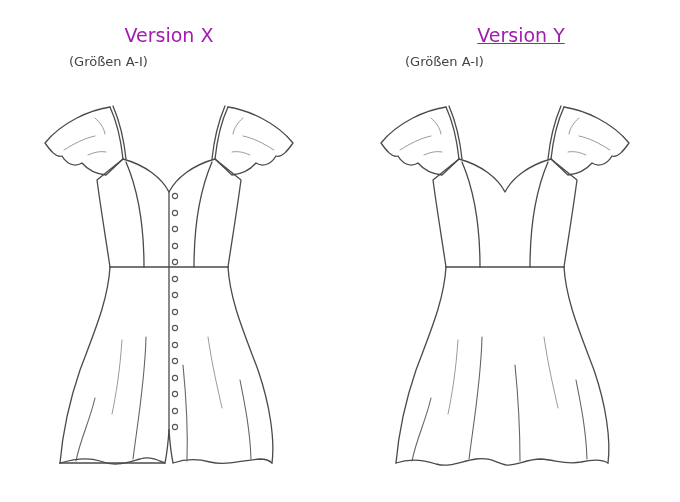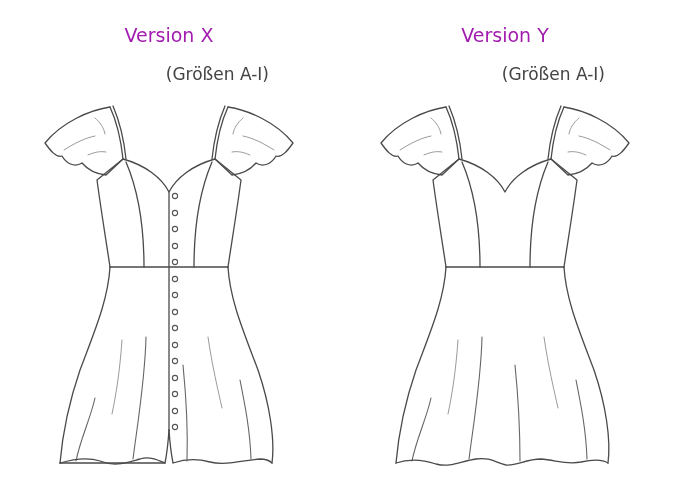--- a/index.html
+++ b/index.html
@@ -1,30 +1,30 @@
 <!DOCTYPE html>
 <html><head>
 <meta charset="utf-8">
 <style>
   html,body{margin:0;padding:0;background:#ffffff;}
   body{width:680px;height:502px;position:relative;overflow:hidden;font-family:"DejaVu Sans","Liberation Sans",sans-serif;}
   .title{position:absolute;width:200px;text-align:center;font-size:19px;color:#a21caf;top:24px;}
-  .sub{position:absolute;width:200px;text-align:right;font-size:17px;color:#444;top:64px;}
+  .sub{position:absolute;width:200px;text-align:left;font-size:13px;color:#444;top:54px;}
   svg{position:absolute;left:0;top:0;}
   .ln{fill:none;stroke:#4a4a4a;stroke-width:1.3;stroke-linejoin:round;stroke-linecap:round;}
   .lt{fill:none;stroke:#9a9a9a;stroke-width:1;stroke-linecap:round;}
   .md{fill:none;stroke:#666;stroke-width:1.1;stroke-linecap:round;}
   .btn{fill:#fff;stroke:#555;stroke-width:1.1;}
 </style>
 </head>
 <body>
 
 <div class="title" style="left:69px;">Version X</div>
 <div class="sub" style="left:69px;">(Größen A-I)</div>
-<div class="title" style="left:405px;">Version Y</div>
+<div class="title" style="left:421px;text-decoration:underline;">Version Y</div>
 <div class="sub" style="left:405px;">(Größen A-I)</div>
 
 <svg width="680" height="502" viewBox="0 0 680 502">
   <defs>
     <g id="dress">
 
       <path class="ln" d="M110,107 C90,110 62,122 45,143 C50,150 56,158 62,156 C66,163 74,168 82,163 C88,170 96,174 106,175 L123,159"></path>
       <path class="ln" d="M110,107 C116,120 121,140 123,159"></path>
       <path class="ln" d="M113,106 C119,120 124,140 126,159"></path>
 

